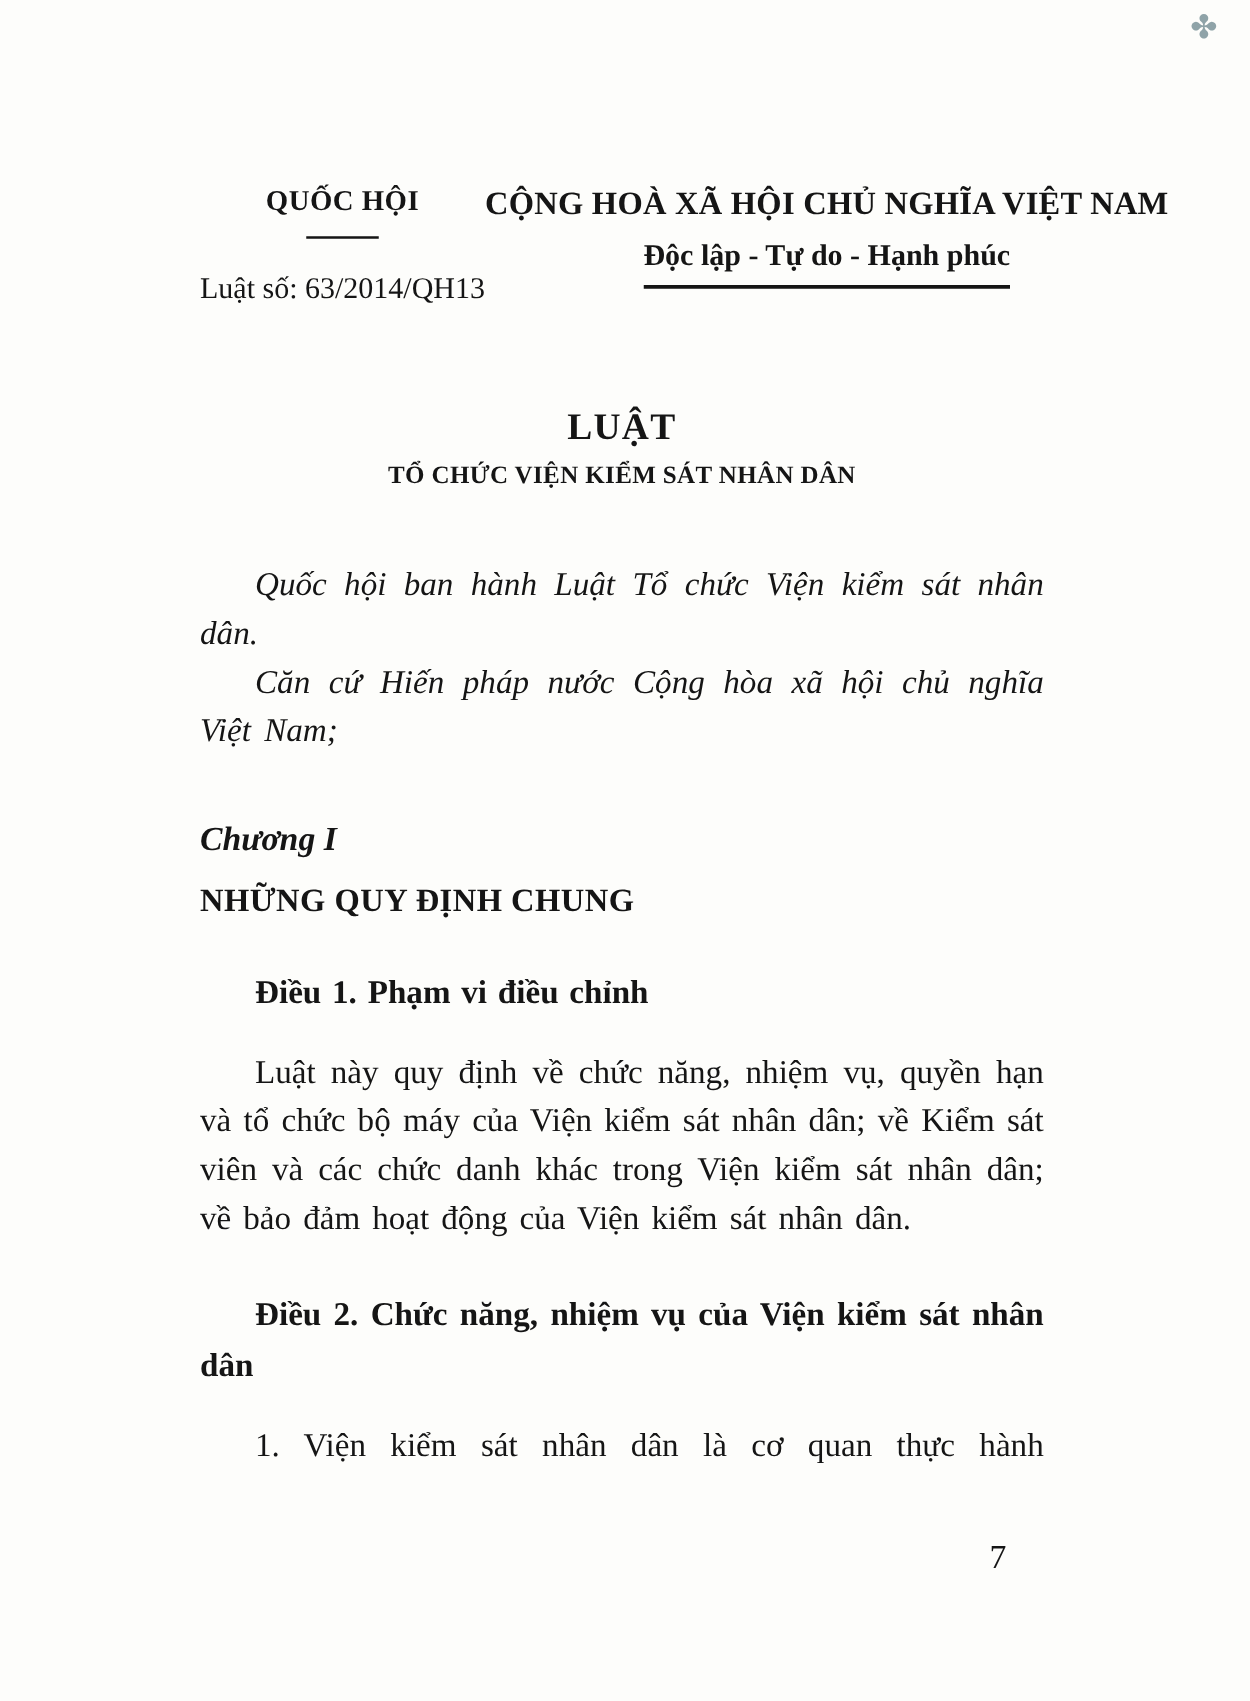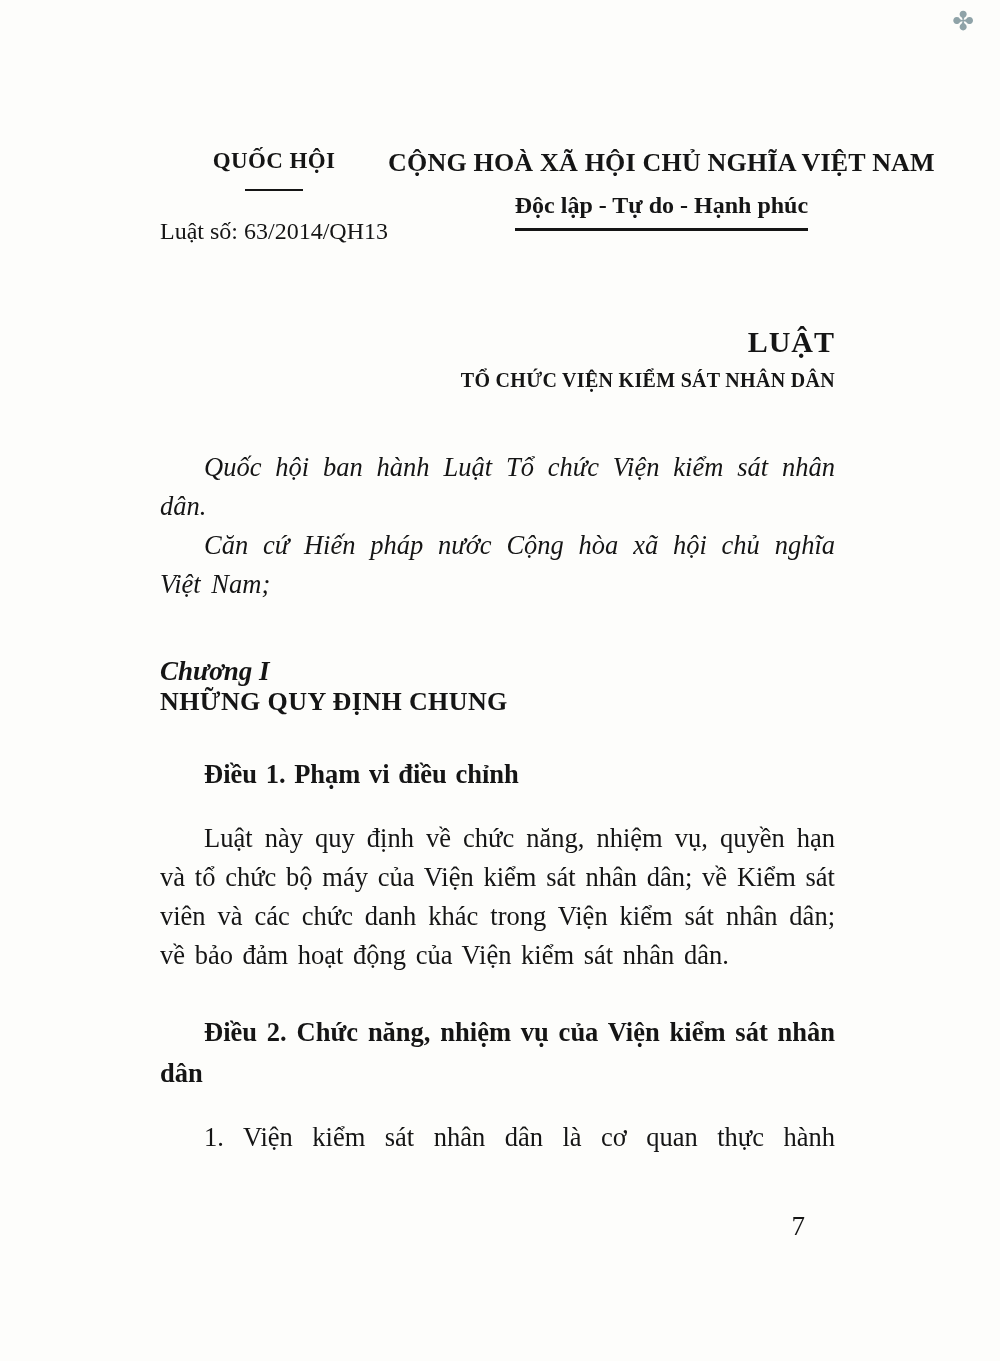--- a/index.html
+++ b/index.html
@@ -57,37 +57,37 @@
   .motto {
     display: inline-block;
     font-weight: bold;
     font-size: 24px;
     margin-top: 14px;
     padding-bottom: 9px;
     border-bottom: 3px solid #151515;
     white-space: nowrap;
   }
   
-  .doc-title { text-align: right; margin-top: 80px; font-weight: bold; }
+  .doc-title { text-align: center; margin-top: 80px; font-weight: bold; }
   .doc-title-1 { font-size: 30px; letter-spacing: 1px; }
   .doc-title-2 { font-size: 20px; margin-top: 10px; letter-spacing: 0.3px; white-space: nowrap; }
   
   p { margin: 0; }
   .preamble-block { margin-top: 56px; }
   .preamble {
     font-style: italic;
     font-size: 26.5px;
     line-height: 39px;
     text-align: justify;
     text-indent: 44px;
     word-spacing: 4px;
   }
   .chapter { text-align: left; margin-top: 52px; }
   .chapter-label { font-weight: bold; font-style: italic; font-size: 27px; }
-  .chapter-title { font-weight: bold; font-size: 26px; letter-spacing: 0.4px; }
+  .chapter-title { font-weight: bold; font-size: 26px; margin-top: 19px; letter-spacing: 0.4px; }
   .article-heading {
     font-weight: bold;
     font-size: 26.5px;
     line-height: 41px;
     margin-top: 37px;
     text-indent: 44px;
     text-align: justify;
     word-spacing: 2px;
   }
   .body-para {

